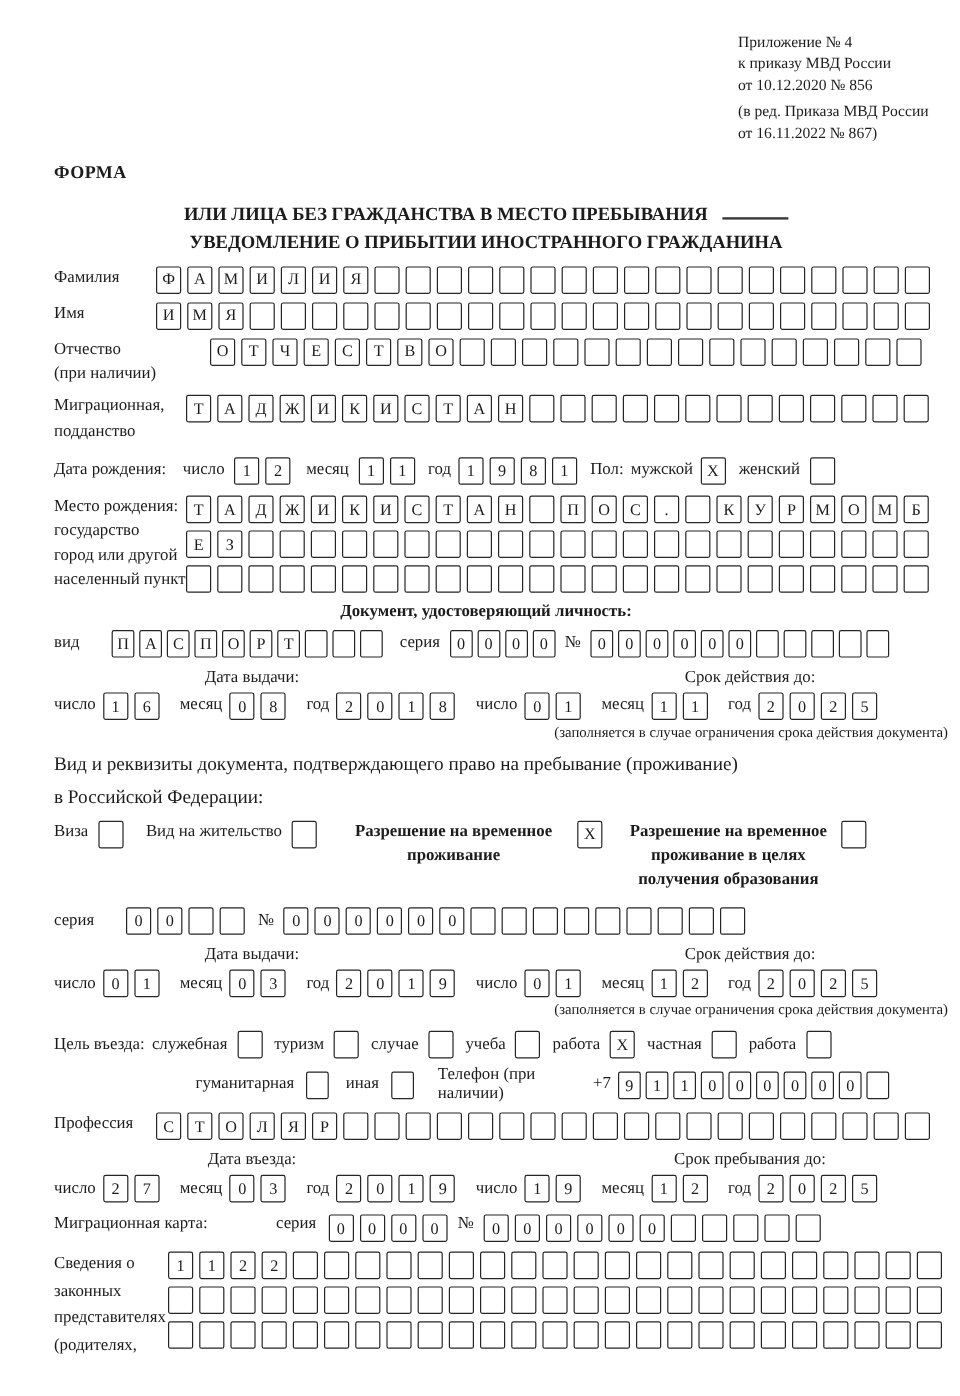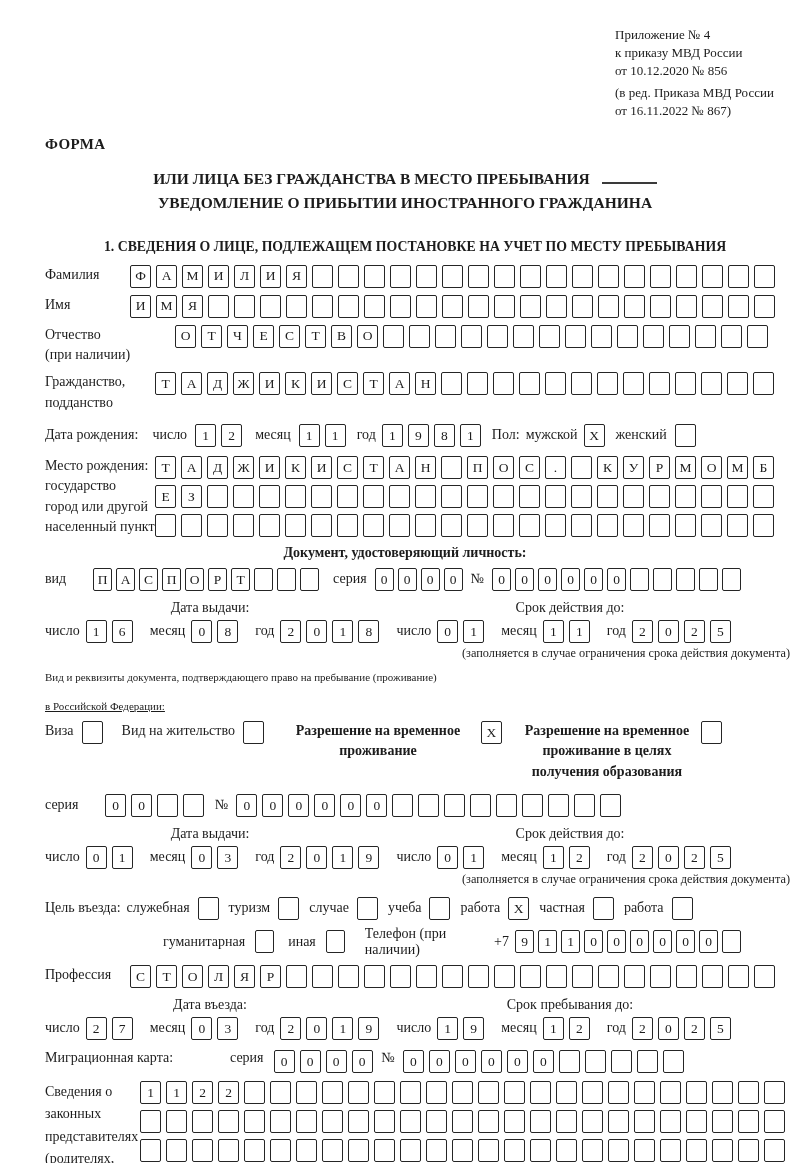--- a/index.html
+++ b/index.html
@@ -15,29 +15,29 @@
   .lbl{flex:none;line-height:1.45;}
   .w85{width:85px;} .w130{width:130px;} .w110{width:110px;} .w95{width:95px;} .w60{width:60px;} .w185{width:185px;}
   .cells{display:flex;flex:none;}
   .cell{box-sizing:border-box;flex:none;width:21px;height:23px;border:1.5px solid #252525;border-radius:2px;
         margin-right:5px;display:inline-flex;align-items:center;justify-content:center;
         font-size:13.5px;line-height:1;background:#fff;}
   .tight .cell{width:19px;margin-right:4px;}
   .stack{display:flex;flex-direction:column;}
   .stack .cells{margin-bottom:6px;}
   .center-head{width:720px;text-align:center;font-weight:bold;font-size:14px;margin-top:10px;}
-  .caps{display:flex;width:745px;font-size:14px;margin-top:9px;}
+  .caps{display:flex;width:745px;font-size:14px;margin-top:9px;justify-content:space-between;}
   .caps .c1{width:330px;text-align:center;}
   .caps .c2{width:330px;text-align:center;margin-left:30px;}
   .daterow{display:flex;align-items:center;margin-top:4px;font-size:14px;}
   .dgroup{display:flex;align-items:center;}
   .dgroup .dl{margin-right:6px;} .dgroup .cells{margin-right:12px;}
   .dgroup.right{margin-left:auto;margin-right:55px;}
   .note{width:745px;text-align:right;font-size:12.3px;margin-top:3px;padding-right:0;}
-  .plain{font-size:11px;line-height:1.55;margin-top:8px;}
+  .plain{font-size:16px;line-height:1.55;margin-top:8px;}
   .optrow{display:flex;align-items:flex-start;margin-top:6px;font-size:14px;}
   .opt{display:flex;align-items:flex-start;margin-right:14px;}
   .opt .olbl{margin-right:8px;line-height:1.45;}
   .opt .olbl.c{text-align:center;font-weight:bold;}
   .ow185{width:190px;} .ow175{width:172px;}
   .purpose2{margin-left:118px;}
 </style>
 </head>
 <body>
 
@@ -52,21 +52,20 @@
     <div>от 16.11.2022 № 867)</div>
   </div>
 
   <div class="forma">ФОРМА</div>
 
   <div class="title">
     <div><span>ИЛИ ЛИЦА БЕЗ ГРАЖДАНСТВА В МЕСТО ПРЕБЫВАНИЯ</span><span class="uline"></span></div>
     <div>УВЕДОМЛЕНИЕ О ПРИБЫТИИ ИНОСТРАННОГО ГРАЖДАНИНА</div>
   </div>
 
-  <div class="sect">1. СВЕДЕНИЯ О ЛИЦЕ, ПОДЛЕЖАЩЕМ ПОСТАНОВКЕ НА УЧЕТ ПО МЕСТУ ПРЕБЫВАНИЯ</div>
 
   <div class="row">
     <div class="lbl w85">Фамилия</div>
     <div class="cells">
         <span class="cell">Ф</span>
         <span class="cell">А</span>
         <span class="cell">М</span>
         <span class="cell">И</span>
         <span class="cell">Л</span>
         <span class="cell">И</span>
@@ -150,21 +149,21 @@
         <span class="cell"></span>
         <span class="cell"></span>
         <span class="cell"></span>
         <span class="cell"></span>
         <span class="cell"></span>
       </div>
   </div>
 
   <div class="row">
     <div class="lbl w110">
-      <div>Гражданство,</div>
+      <div>Миграционная,</div>
       <div>подданство</div>
     </div>
     <div class="cells">
         <span class="cell">Т</span>
         <span class="cell">А</span>
         <span class="cell">Д</span>
         <span class="cell">Ж</span>
         <span class="cell">И</span>
         <span class="cell">К</span>
         <span class="cell">И</span>
@@ -382,21 +381,21 @@
           <span class="cell">2</span>
           <span class="cell">0</span>
           <span class="cell">2</span>
           <span class="cell">5</span>
         </span>
     </div>
   </div>
   <div class="note">(заполняется в случае ограничения срока действия документа)</div>
 
   <div class="plain">Вид и реквизиты документа, подтверждающего право на пребывание (проживание)</div>
-  <div class="plain" style="margin-top:12px;text-decoration:underline;">в Российской Федерации:</div>
+  <div class="plain" style="margin-top:2px;">в Российской Федерации:</div>
 
   <div class="optrow">
     <div class="opt">
       <span class="olbl">Виза</span>
       <span class="cell"></span>
     </div>
     <div class="opt">
       <span class="olbl">Вид на жительство</span>
       <span class="cell"></span>
     </div>

